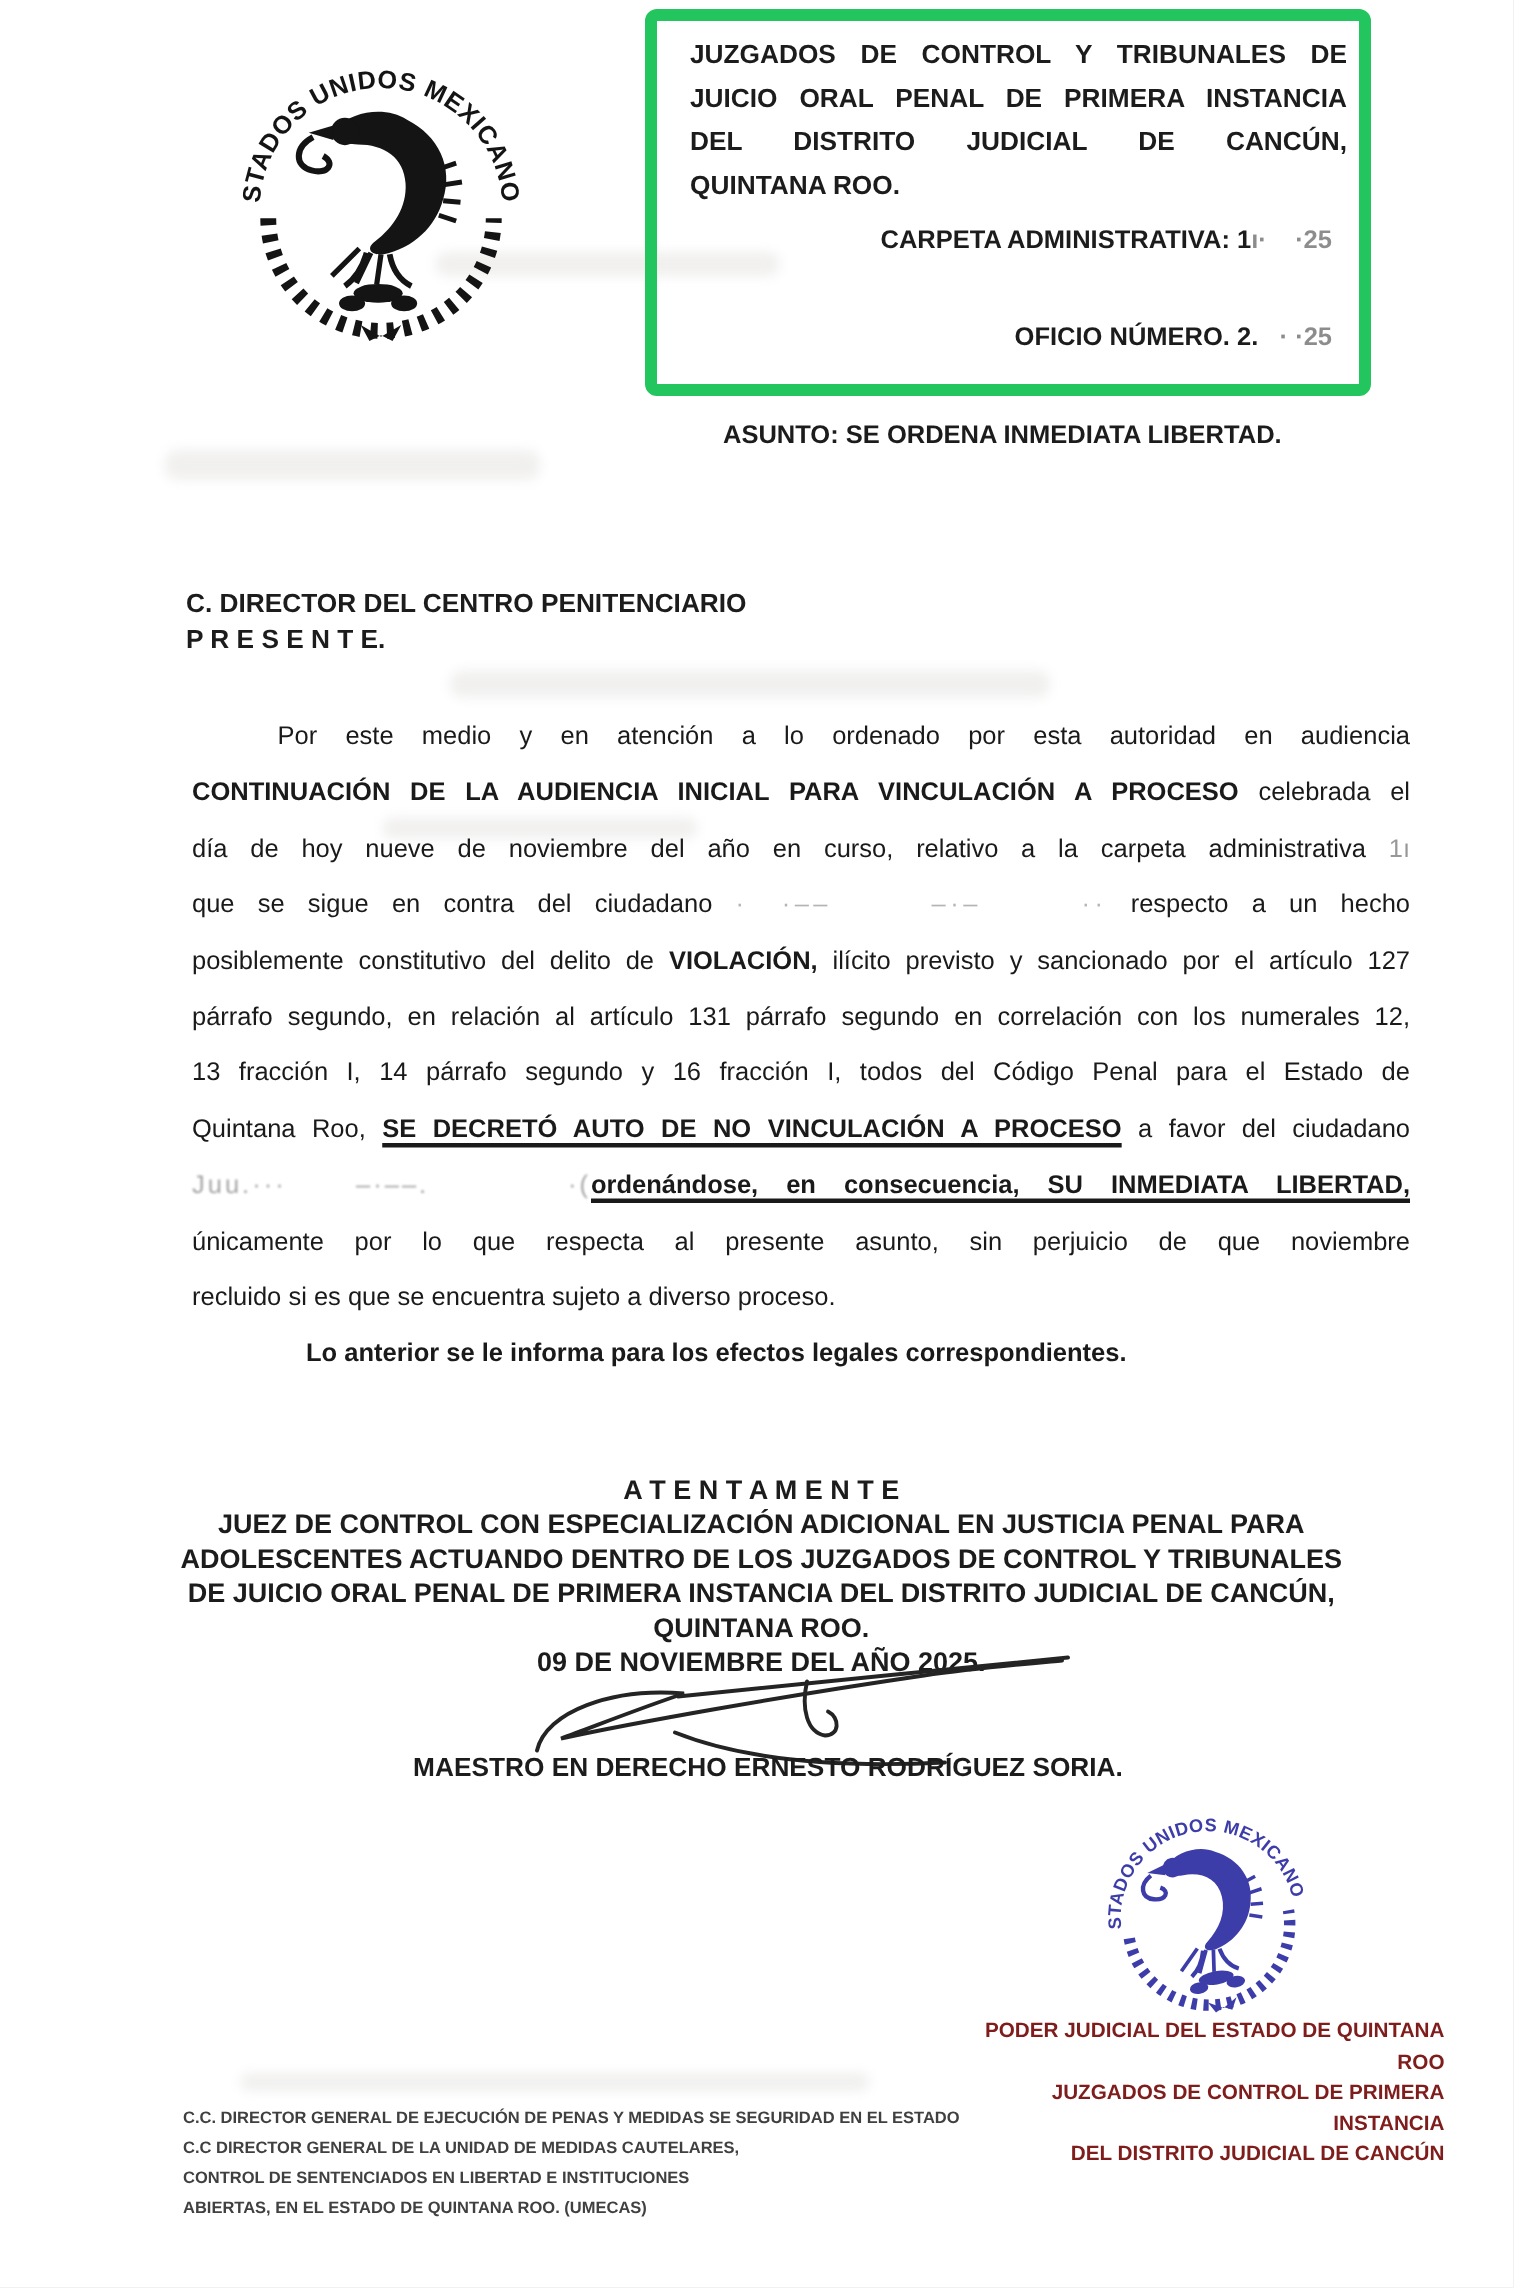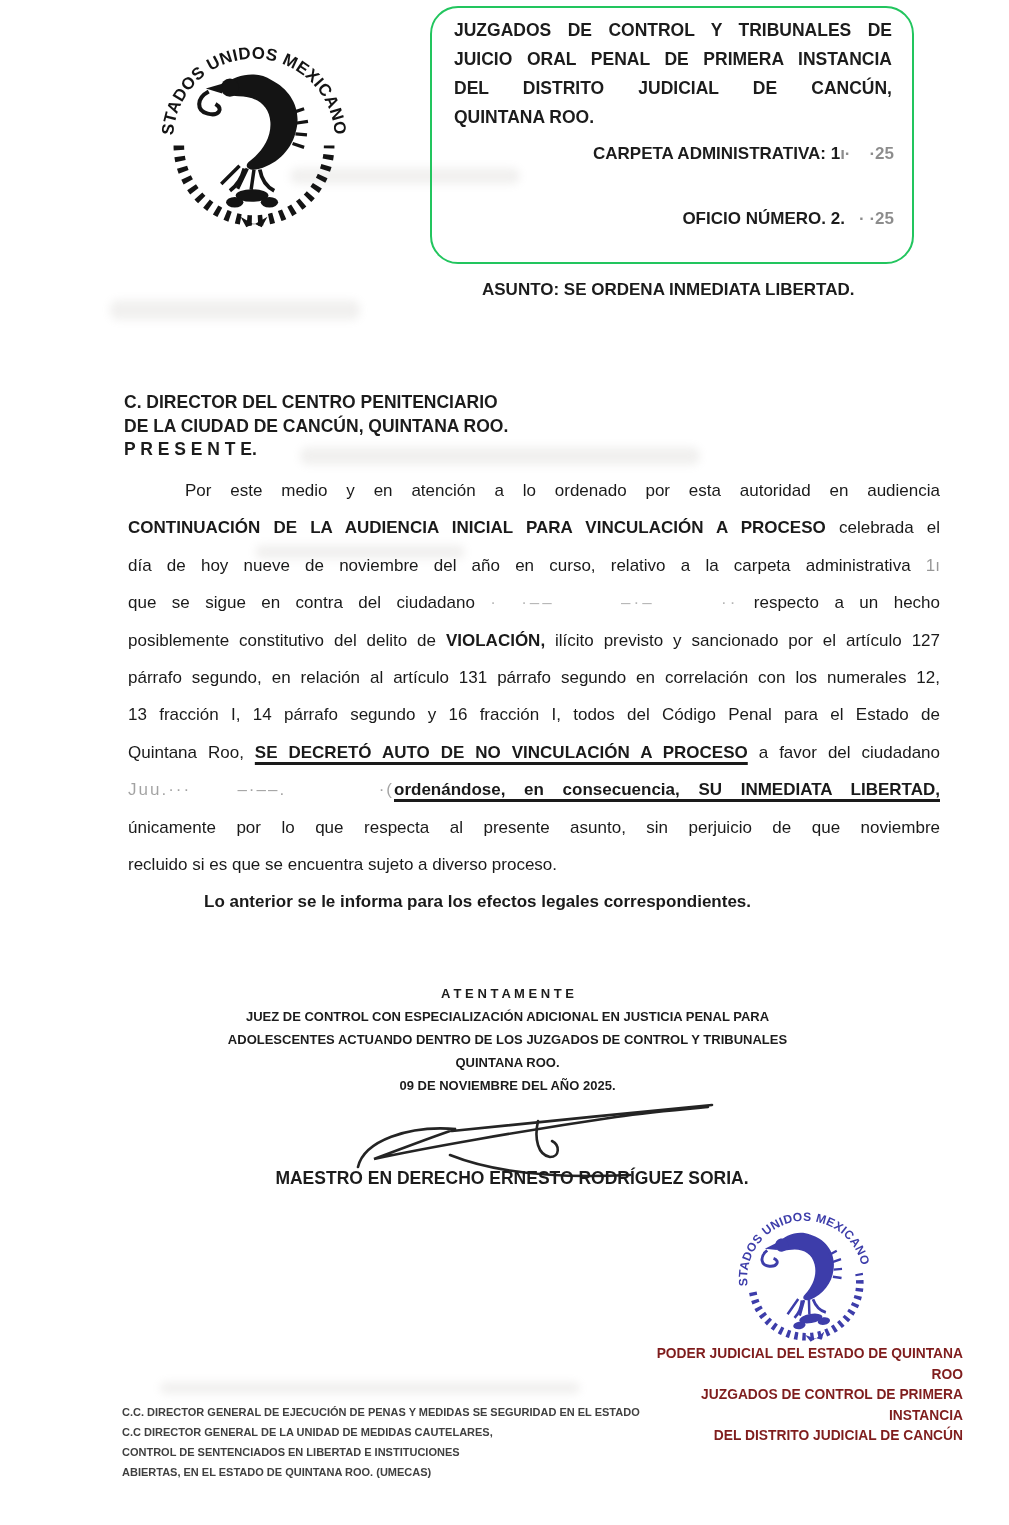--- a/index.html
+++ b/index.html
@@ -10,41 +10,41 @@
   .abs{position:absolute;}
   .b{font-weight:700;}
   .u{text-decoration:underline;text-decoration-thickness:2.6px;text-underline-offset:4px;}
   
   .artifact{position:absolute;background:#a9a49e;opacity:.16;filter:blur(4px);border-radius:8px;}
   
   .seal-wrap{left:148px;top:24px;width:212px;height:212px;color:#141414;}
   .seal-wrap svg,.stamp-wrap svg{width:100%;height:100%;display:block;}
   .seal-caption{left:112px;top:240px;width:264px;text-align:center;font-weight:700;font-size:13.5px;line-height:19.5px;}
   
-  .header-box{left:430px;top:6px;width:484px;height:258px;border:2px solid #22c55e;border-radius:28px;box-sizing:border-box;}
+  .header-box{left:430px;top:6px;width:484px;height:258px;border:8px solid #22c55e;border-radius:8px;box-sizing:border-box;}
   .box-title{position:absolute;left:22px;top:8px;width:438px;font-weight:700;font-size:17.5px;line-height:29px;}
   .jline{text-align:justify;text-align-last:justify;}
   .box-field{position:absolute;right:18px;font-weight:700;font-size:17px;white-space:nowrap;}
   .field-carpeta{top:136px;}
   .field-oficio{top:201px;}
   .faint{opacity:.5;filter:blur(.4px);margin-top:40px;}
   .asunto{left:482px;top:280px;width:440px;font-weight:700;font-size:17px;}
   
   .addressee{left:124px;top:391px;font-weight:700;font-size:17.5px;line-height:23.5px;}
   
   .body-text{left:128px;top:472px;width:812px;font-size:17px;color:#1a1a1a;}
   .bl{line-height:37.4px;min-height:37.4px;}
   .j{text-align:justify;text-align-last:justify;}
   .indent{text-indent:57px;}
   .closing{text-indent:76px;font-weight:bold;}
   .faint2{opacity:.45;}
   .redact-gap{display:inline-block;width:248px;opacity:.32;letter-spacing:3px;text-align:center;text-indent:0;}
   .ghost{display:inline-block;width:266px;opacity:.4;filter:blur(.7px);letter-spacing:2px;text-indent:0;}
   
-  .sig-block{left:85px;top:982px;width:845px;text-align:center;font-weight:700;font-size:13px;line-height:23px;}
+  .sig-block{left:85px;top:982px;width:845px;text-align:center;font-weight:700;font-size:18px;line-height:23px;}
   .signature-svg{left:330px;top:1095px;width:400px;height:95px;}
   .sig-name{left:232px;top:1168px;width:560px;text-align:center;font-weight:700;font-size:17.5px;}
   
   .stamp-wrap{left:728px;top:1196px;width:152px;height:152px;color:#3d3daa;transform:rotate(-10deg);}
   .stamp-lines{left:633px;top:1344px;width:330px;text-align:right;color:#7f1d1d;font-weight:700;font-size:13.8px;line-height:20.5px;}
   
   .cc-block{left:122px;top:1402px;font-weight:700;font-size:11px;line-height:20px;color:#404040;}
   .arc-text{font-weight:700;letter-spacing:.5px;font-size:17.5px;}
 </style>
 </head>
@@ -102,21 +102,20 @@
     <div class="box-field field-oficio">
       <span>OFICIO NÚMERO.</span>
       <span>2.</span><span class="faint">&nbsp;&nbsp;&nbsp;· ·25</span>
     </div>
   </div>
 
   <div class="abs asunto">ASUNTO: SE ORDENA INMEDIATA LIBERTAD.</div>
 
   <div class="abs addressee">
     <div>C. DIRECTOR DEL CENTRO PENITENCIARIO</div>
-    <div>DE LA CIUDAD DE CANCÚN, QUINTANA ROO.</div>
     <div>P R E S E N T E.</div>
   </div>
 
   <div class="abs body-text">
     <div class="bl j indent"><span>Por este medio y en atención a lo ordenado por esta autoridad en audiencia</span></div>
     <div class="bl j"><span class="b">CONTINUACIÓN DE LA AUDIENCIA INICIAL PARA VINCULACIÓN A PROCESO</span><span> celebrada el</span></div>
     <div class="bl j"><span>día de hoy nueve de noviembre del año en curso, relativo a la carpeta administrativa</span> <span class="faint2">1ı</span></div>
     <div class="bl j"><span>que se sigue en contra del ciudadano</span> <span class="redact-gap">· ·–– &nbsp; –·– &nbsp; ··</span> <span>respecto a un hecho</span></div>
     <div class="bl j"><span>posiblemente constitutivo del delito de </span><span class="b">VIOLACIÓN,</span><span> ilícito previsto y sancionado por el artículo 127</span></div>
     <div class="bl j">párrafo segundo, en relación al artículo 131 párrafo segundo en correlación con los numerales 12,</div>
@@ -125,20 +124,21 @@
     <div class="bl j"><span class="ghost">Juu.··· &nbsp;–·––. &nbsp;&nbsp; ·( </span><span class="b u">ordenándose, en consecuencia, SU INMEDIATA LIBERTAD,</span></div>
     <div class="bl j">únicamente por lo que respecta al presente asunto, sin perjuicio de que noviembre</div>
     <div class="bl">recluido si es que se encuentra sujeto a diverso proceso.</div>
     <div class="bl closing">Lo anterior se le informa para los efectos legales correspondientes.</div>
   </div>
 
   <div class="abs sig-block">
     <div>A T E N T A M E N T E</div>
     <div>JUEZ DE CONTROL CON ESPECIALIZACIÓN ADICIONAL EN JUSTICIA PENAL PARA</div>
     <div>ADOLESCENTES ACTUANDO DENTRO DE LOS JUZGADOS DE CONTROL Y TRIBUNALES</div>
+    <div>DE JUICIO ORAL PENAL DE PRIMERA INSTANCIA DEL DISTRITO JUDICIAL DE CANCÚN,</div>
     <div>QUINTANA ROO.</div>
     <div>09 DE NOVIEMBRE DEL AÑO 2025.</div>
   </div>
 
   <svg class="abs signature-svg" viewBox="0 0 400 95">
     <g fill="none" stroke="#242424" stroke-width="2.6" stroke-linecap="round">
       <path d="M28,72 C34,46 78,30 126,34 C96,44 66,56 44,64 C90,54 190,36 286,22 C320,17 356,14 378,12"></path>
       <path d="M122,36 C200,28 300,18 382,10"></path>
       <path d="M208,26 C204,44 208,60 220,62 C230,62 230,50 222,46"></path>
       <path d="M120,60 C160,76 220,84 300,80"></path>

